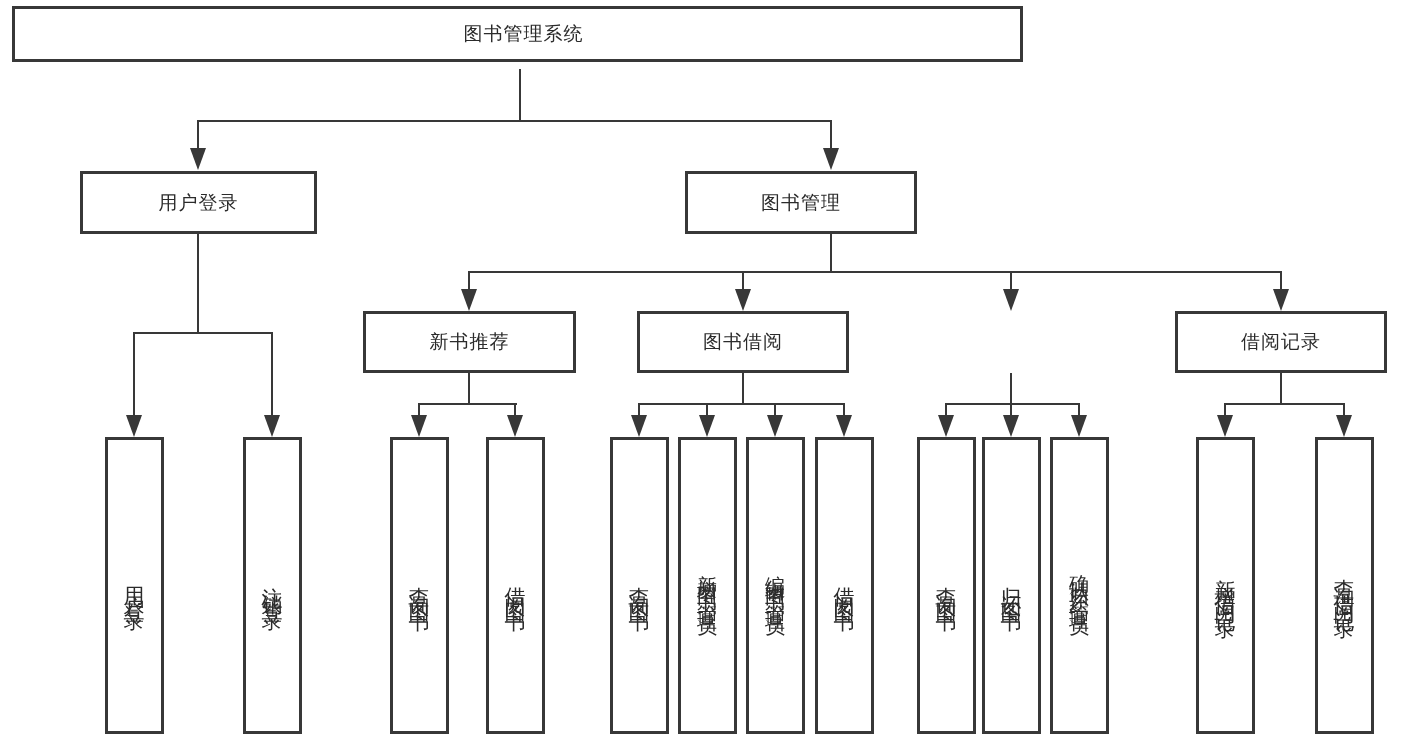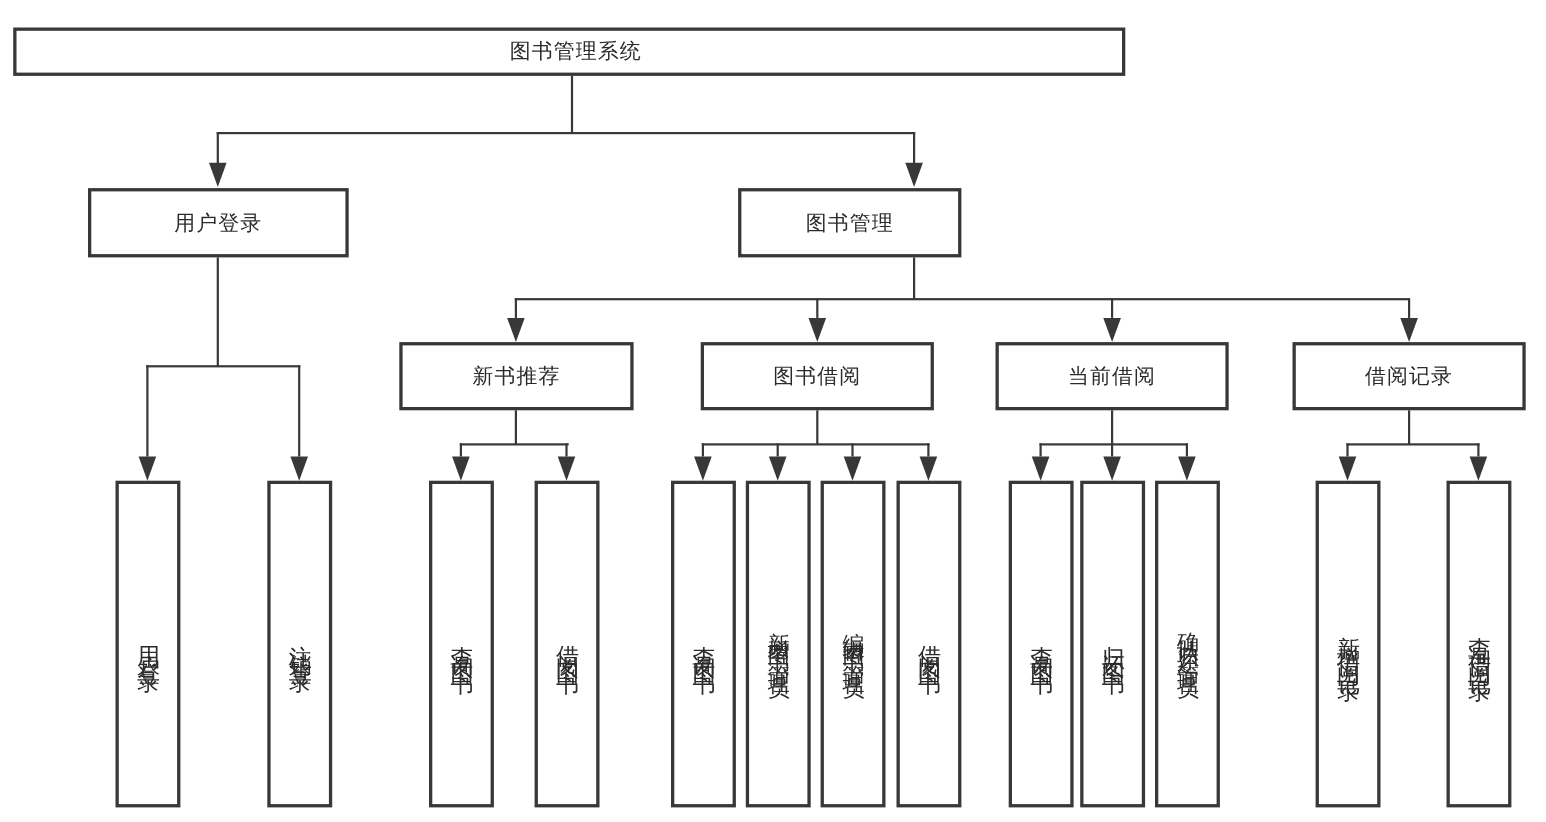--- a/index.html
+++ b/index.html
@@ -66,39 +66,36 @@
     text-shadow: 0 0 2px #ffffff;
     z-index: 5;
     white-space: nowrap;
   }
 </style>
 </head>
 <body>
 
 <div class="canvas">
 
-  <div class="node" style="left:12px; top:25px; width:1011px; height:44px;padding-left:12px;">
+  <div class="node" style="left:12px; top:6px; width:1011px; height:56px;padding-left:12px;">
     <span>图书管理系统</span>
   </div>
 
   <div class="node" style="left:80px; top:171px; width:237px; height:63px;">
     <span>用户登录</span>
   </div>
-  <div class="node" style="left:671px; top:171px; width:203px; height:63px;">
+  <div class="node" style="left:685px; top:171px; width:232px; height:63px;">
     <span>图书管理</span>
   </div>
 
   <div class="node" style="left:637px; top:311px; width:212px; height:62px;">
     <span>图书借阅</span>
   </div>
   <div class="node" style="left:363px; top:311px; width:213px; height:62px;">
     <span>新书推荐</span>
-  </div>
-  <div class="node" style="left:905px; top:311px; width:212px; height:62px;">
-    <span>当前借阅</span>
   </div>
   <div class="node" style="left:1175px; top:311px; width:212px; height:62px;">
     <span>借阅记录</span>
   </div>
 
   <div class="leaf" style="left:105px; top:437px;">
     <span class="vtext">用户登录</span>
   </div>
   <div class="leaf" style="left:243px; top:437px;">
     <span class="vtext">注销登录</span>

